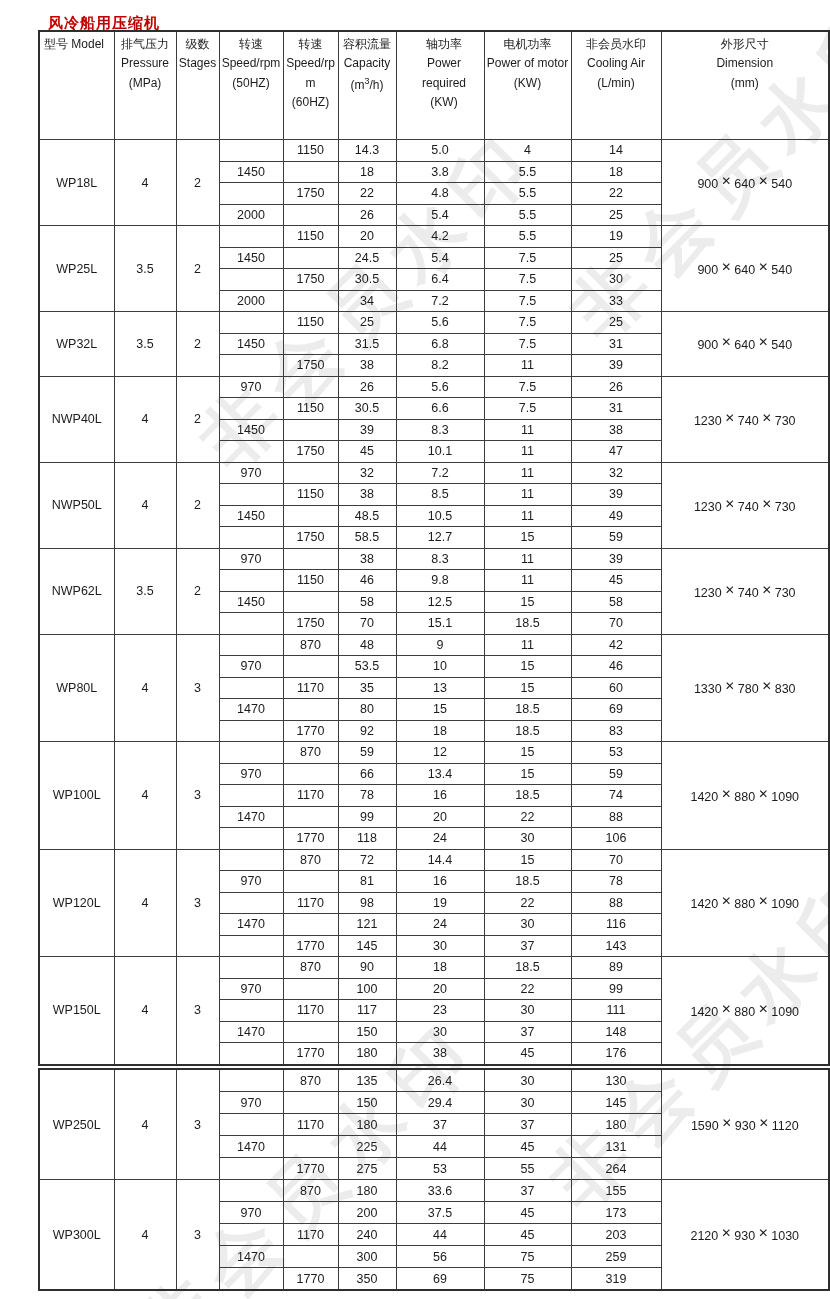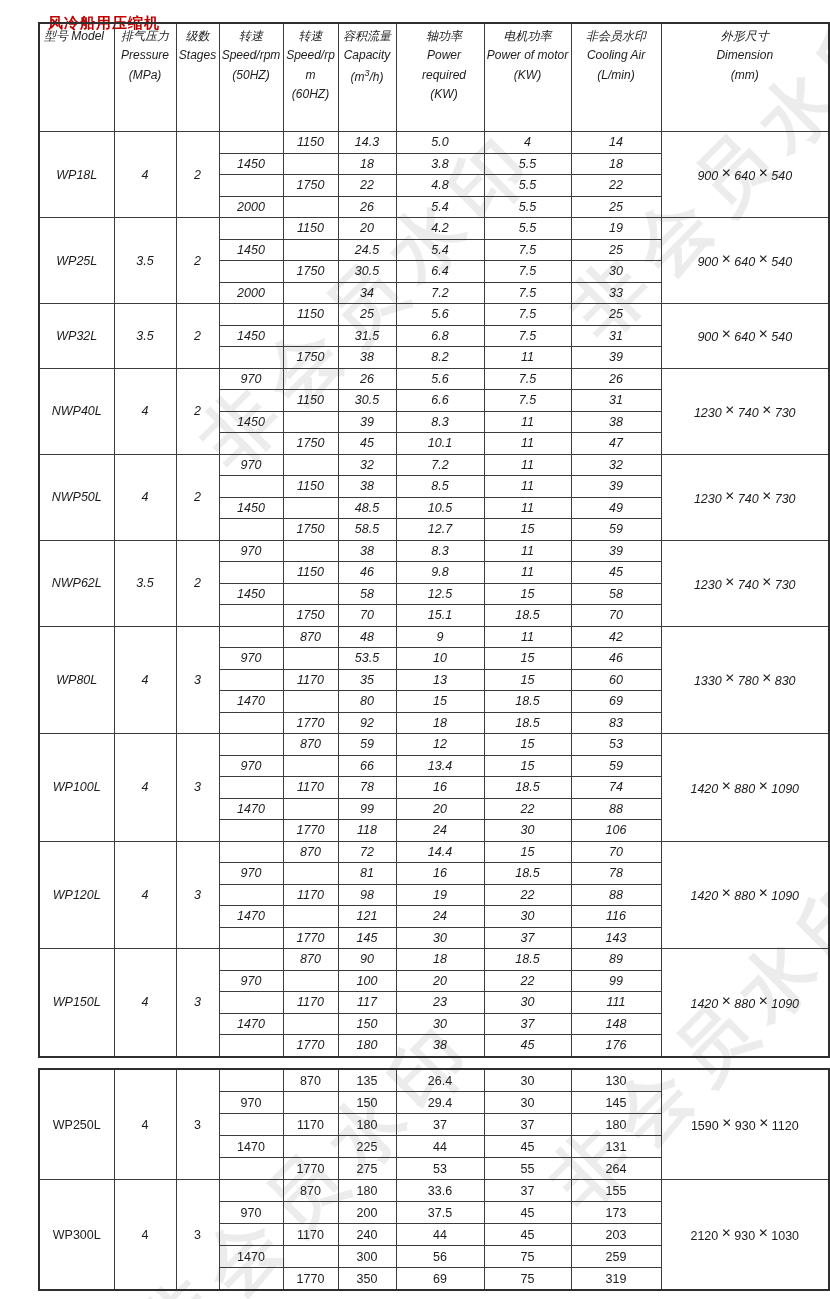--- a/index.html
+++ b/index.html
@@ -18,21 +18,21 @@
   }
   .wm1{left:150px;top:250px;}
   .wm2{left:520px;top:120px;}
   .wm3{left:500px;top:990px;}
   .wm4{left:90px;top:1140px;}
   table.spec-table{
     position:absolute;left:38px;width:790px;z-index:1;
     border-collapse:collapse;table-layout:fixed;background:transparent;
     border:2px solid #2e2e2e;
   }
-  #table1{top:22px;font-style:italic;}
+  #table1{top:30px;}
   #table2{top:1068px;}
   th,td{
     border:1px solid #3c3c3c;
     text-align:center;vertical-align:middle;
     font-size:12.5px;color:#1c1c1c;padding:0;overflow:hidden;
   }
   thead th{
     height:104px;vertical-align:top;font-weight:normal;
     font-size:12px;line-height:1.62;padding:3px 2px 0 2px;
     word-break:break-word;overflow-wrap:break-word;

